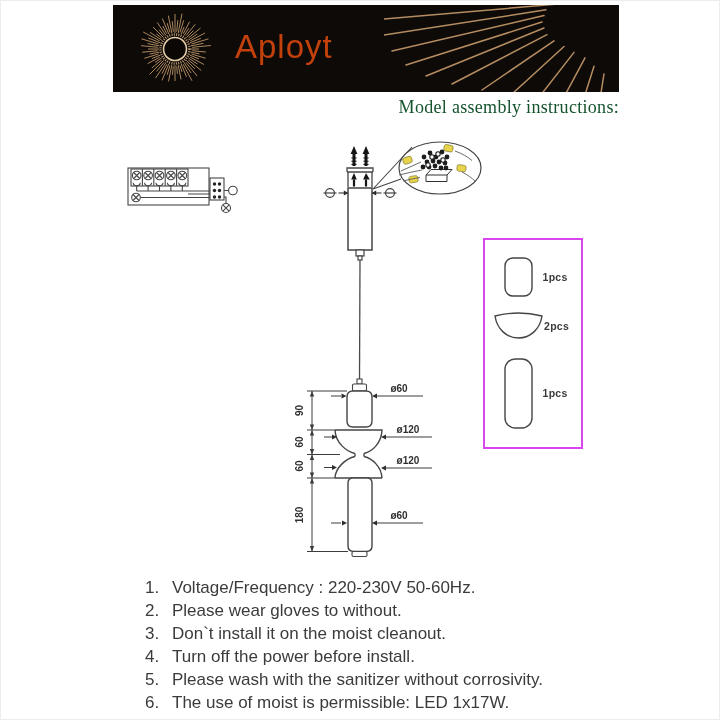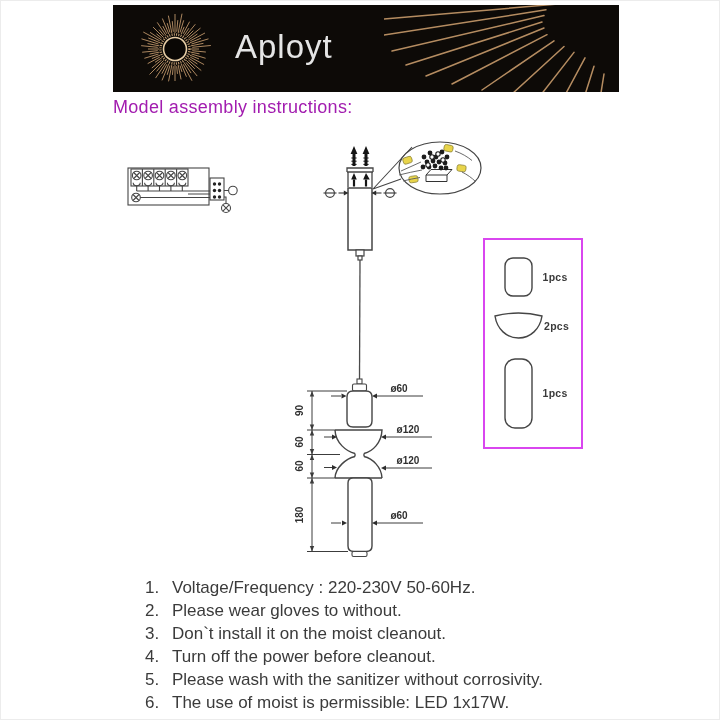--- a/index.html
+++ b/index.html
@@ -12,28 +12,28 @@
 
   
   .banner {
     position:absolute; left:113px; top:5px; width:506px; height:87px;
     background:#0d0a07; overflow:hidden;
   }
   .sunburst-svg { position:absolute; left:20px; top:0; }
   .brand {
     position:absolute; left:122px; top:25px;
     font-size:33px; font-weight:400; letter-spacing:1px;
-    color:#e5e5e5; line-height:1;
+    color:#c2410c; line-height:1;
   }
   .rays-svg { position:absolute; right:0; top:0; }
 
   
   .title-block {
     position:absolute; left:113px; top:96px; width:506px;
-    text-align:left; color:#a21caf;
+    text-align:right; color:#14532d;font-family:Liberation Serif, serif;
   }
   .title-line1 { font-size:18px; line-height:22px; letter-spacing:.3px; }
   .title-line2 { font-size:18px; line-height:22px; letter-spacing:.3px; }
 
   
   .wiring-svg   { position:absolute; left:120px; top:158px; }
   .assembly-svg { position:absolute; left:295px; top:138px; }
 
   .parts-box {
     position:absolute; left:483px; top:238px; width:96px; height:207px;
@@ -344,21 +344,21 @@
   <div class="instr-row">
     <span class="instr-num">2.</span>
     <span class="instr-text">Please wear gloves to without.</span>
   </div>
   <div class="instr-row">
     <span class="instr-num">3.</span>
     <span class="instr-text">Don`t install it on the moist cleanout.</span>
   </div>
   <div class="instr-row">
     <span class="instr-num">4.</span>
-    <span class="instr-text">Turn off the power before cleanout.</span>
+    <span class="instr-text">Turn off the power before install.</span>
   </div>
   <div class="instr-row">
     <span class="instr-num">5.</span>
     <span class="instr-text">Please wash with the sanitizer without corrosivity.</span>
   </div>
   <div class="instr-row">
     <span class="instr-num">6.</span>
     <span class="instr-text">The use of moist is permissible: LED 1x17W.</span>
   </div>
 </div>

